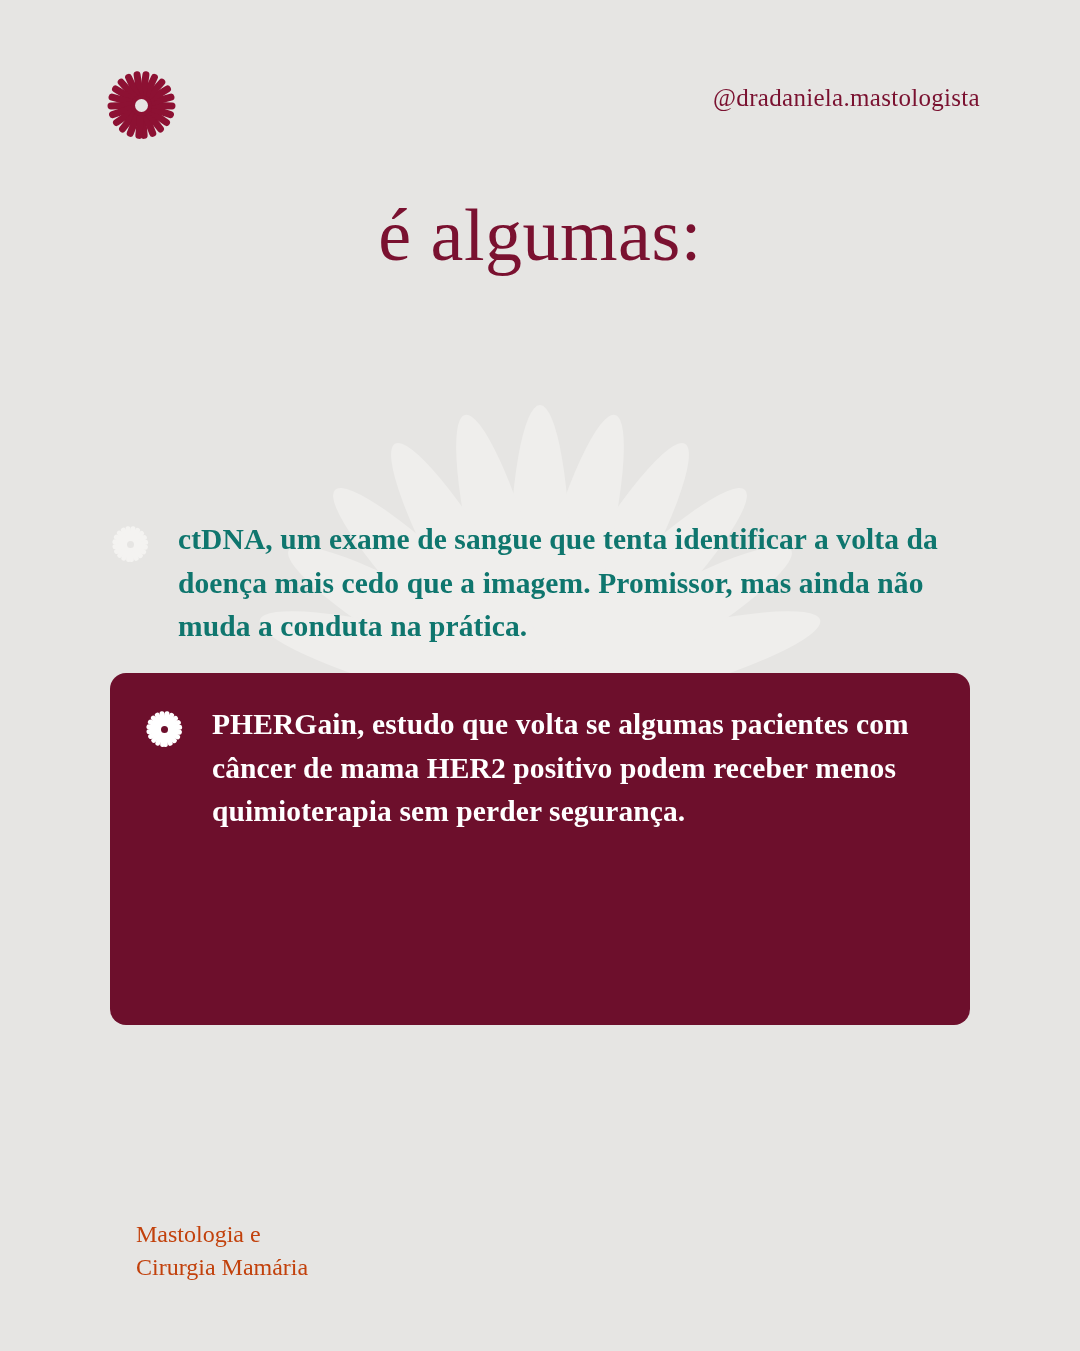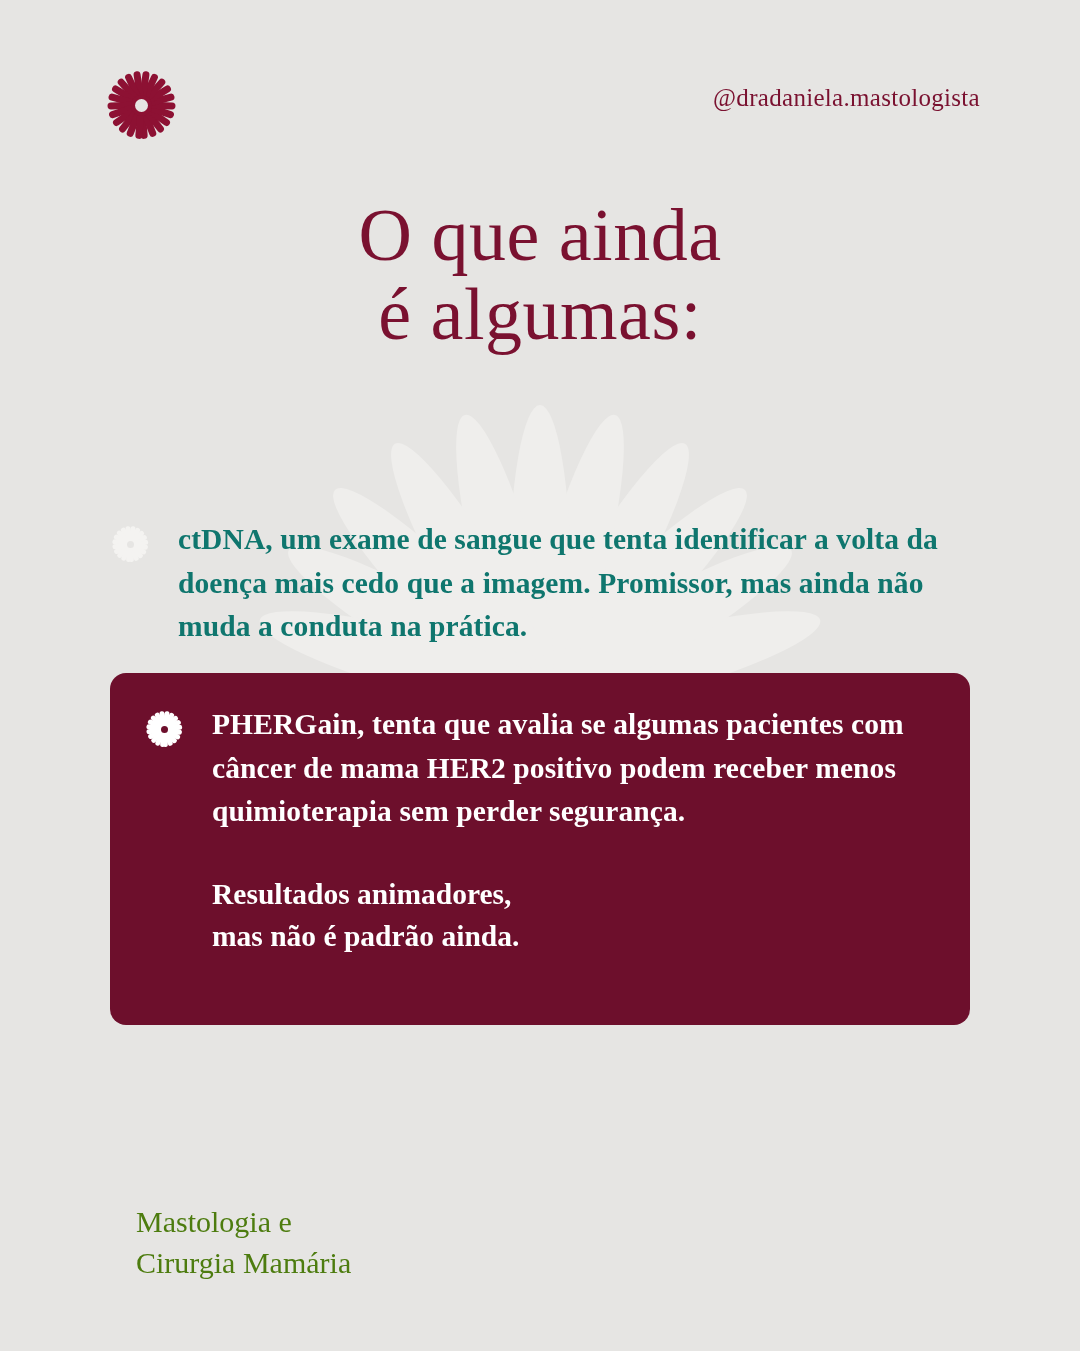--- a/index.html
+++ b/index.html
@@ -172,23 +172,23 @@
     color: #ffffff;
     padding-left: 68px;
   }
   .card-para2 span { display: block; }
 
   
   .footer-left {
     position: absolute;
     left: 136px;
     bottom: 68px;
-    font-size: 30px;
+    font-size: 24px;
     line-height: 1.35;
-    color: #4d7c0f;
+    color: #c2410c;
   }
   .footer-left span { display: block; }
 
   .footer-right {
     position: absolute;
     right: 100px;
     bottom: 72px;
     display: flex;
     align-items: center;
   }
@@ -256,21 +256,20 @@
       <div class="ray" style="transform: rotate(-108.333deg);"></div>
       <div class="ray" style="transform: rotate(-125deg);"></div>
       <div class="ray" style="transform: rotate(-141.667deg);"></div>
       <div class="ray" style="transform: rotate(-158.333deg);"></div>
       <div class="ray" style="transform: rotate(-175deg);"></div>
     <div class="core"></div>
   </div>
   <div class="handle">@dradaniela.mastologista</div>
 
   <div class="title">
-    <span class="l1">O que ainda</span>
     <span class="l2">é algumas:</span>
   </div>
 
   <div class="bullet-block bullet-1">
     <div class="bullet-row">
       <div class="bullet-icon icon-light" id="icon1">
           <div class="ray" style="transform: rotate(175deg);"></div>
           <div class="ray" style="transform: rotate(156.579deg);"></div>
           <div class="ray" style="transform: rotate(138.158deg);"></div>
           <div class="ray" style="transform: rotate(119.737deg);"></div>
@@ -314,25 +313,21 @@
           <div class="ray" style="transform: rotate(-46.0526deg);"></div>
           <div class="ray" style="transform: rotate(-64.4737deg);"></div>
           <div class="ray" style="transform: rotate(-82.8947deg);"></div>
           <div class="ray" style="transform: rotate(-101.316deg);"></div>
           <div class="ray" style="transform: rotate(-119.737deg);"></div>
           <div class="ray" style="transform: rotate(-138.158deg);"></div>
           <div class="ray" style="transform: rotate(-156.579deg);"></div>
           <div class="ray" style="transform: rotate(-175deg);"></div>
         <div class="core"></div>
       </div>
-      <div class="bullet-text">PHERGain, tenta que avalia se algumas pacientes com câncer de mama HER2 positivo podem receber menos quimioterapia sem perder segurança.</div>
-    </div>
-    <div class="card-para2">
-      <span>Resultados animadores,</span>
-      <span>mas não é padrão ainda.</span>
+      <div class="bullet-text">PHERGain, estudo que volta se algumas pacientes com câncer de mama HER2 positivo podem receber menos quimioterapia sem perder segurança.</div>
     </div>
   </div>
 
   <div class="footer-left">
     <span>Mastologia e</span>
     <span>Cirurgia Mamária</span>
   </div>
 
 
 </div>

